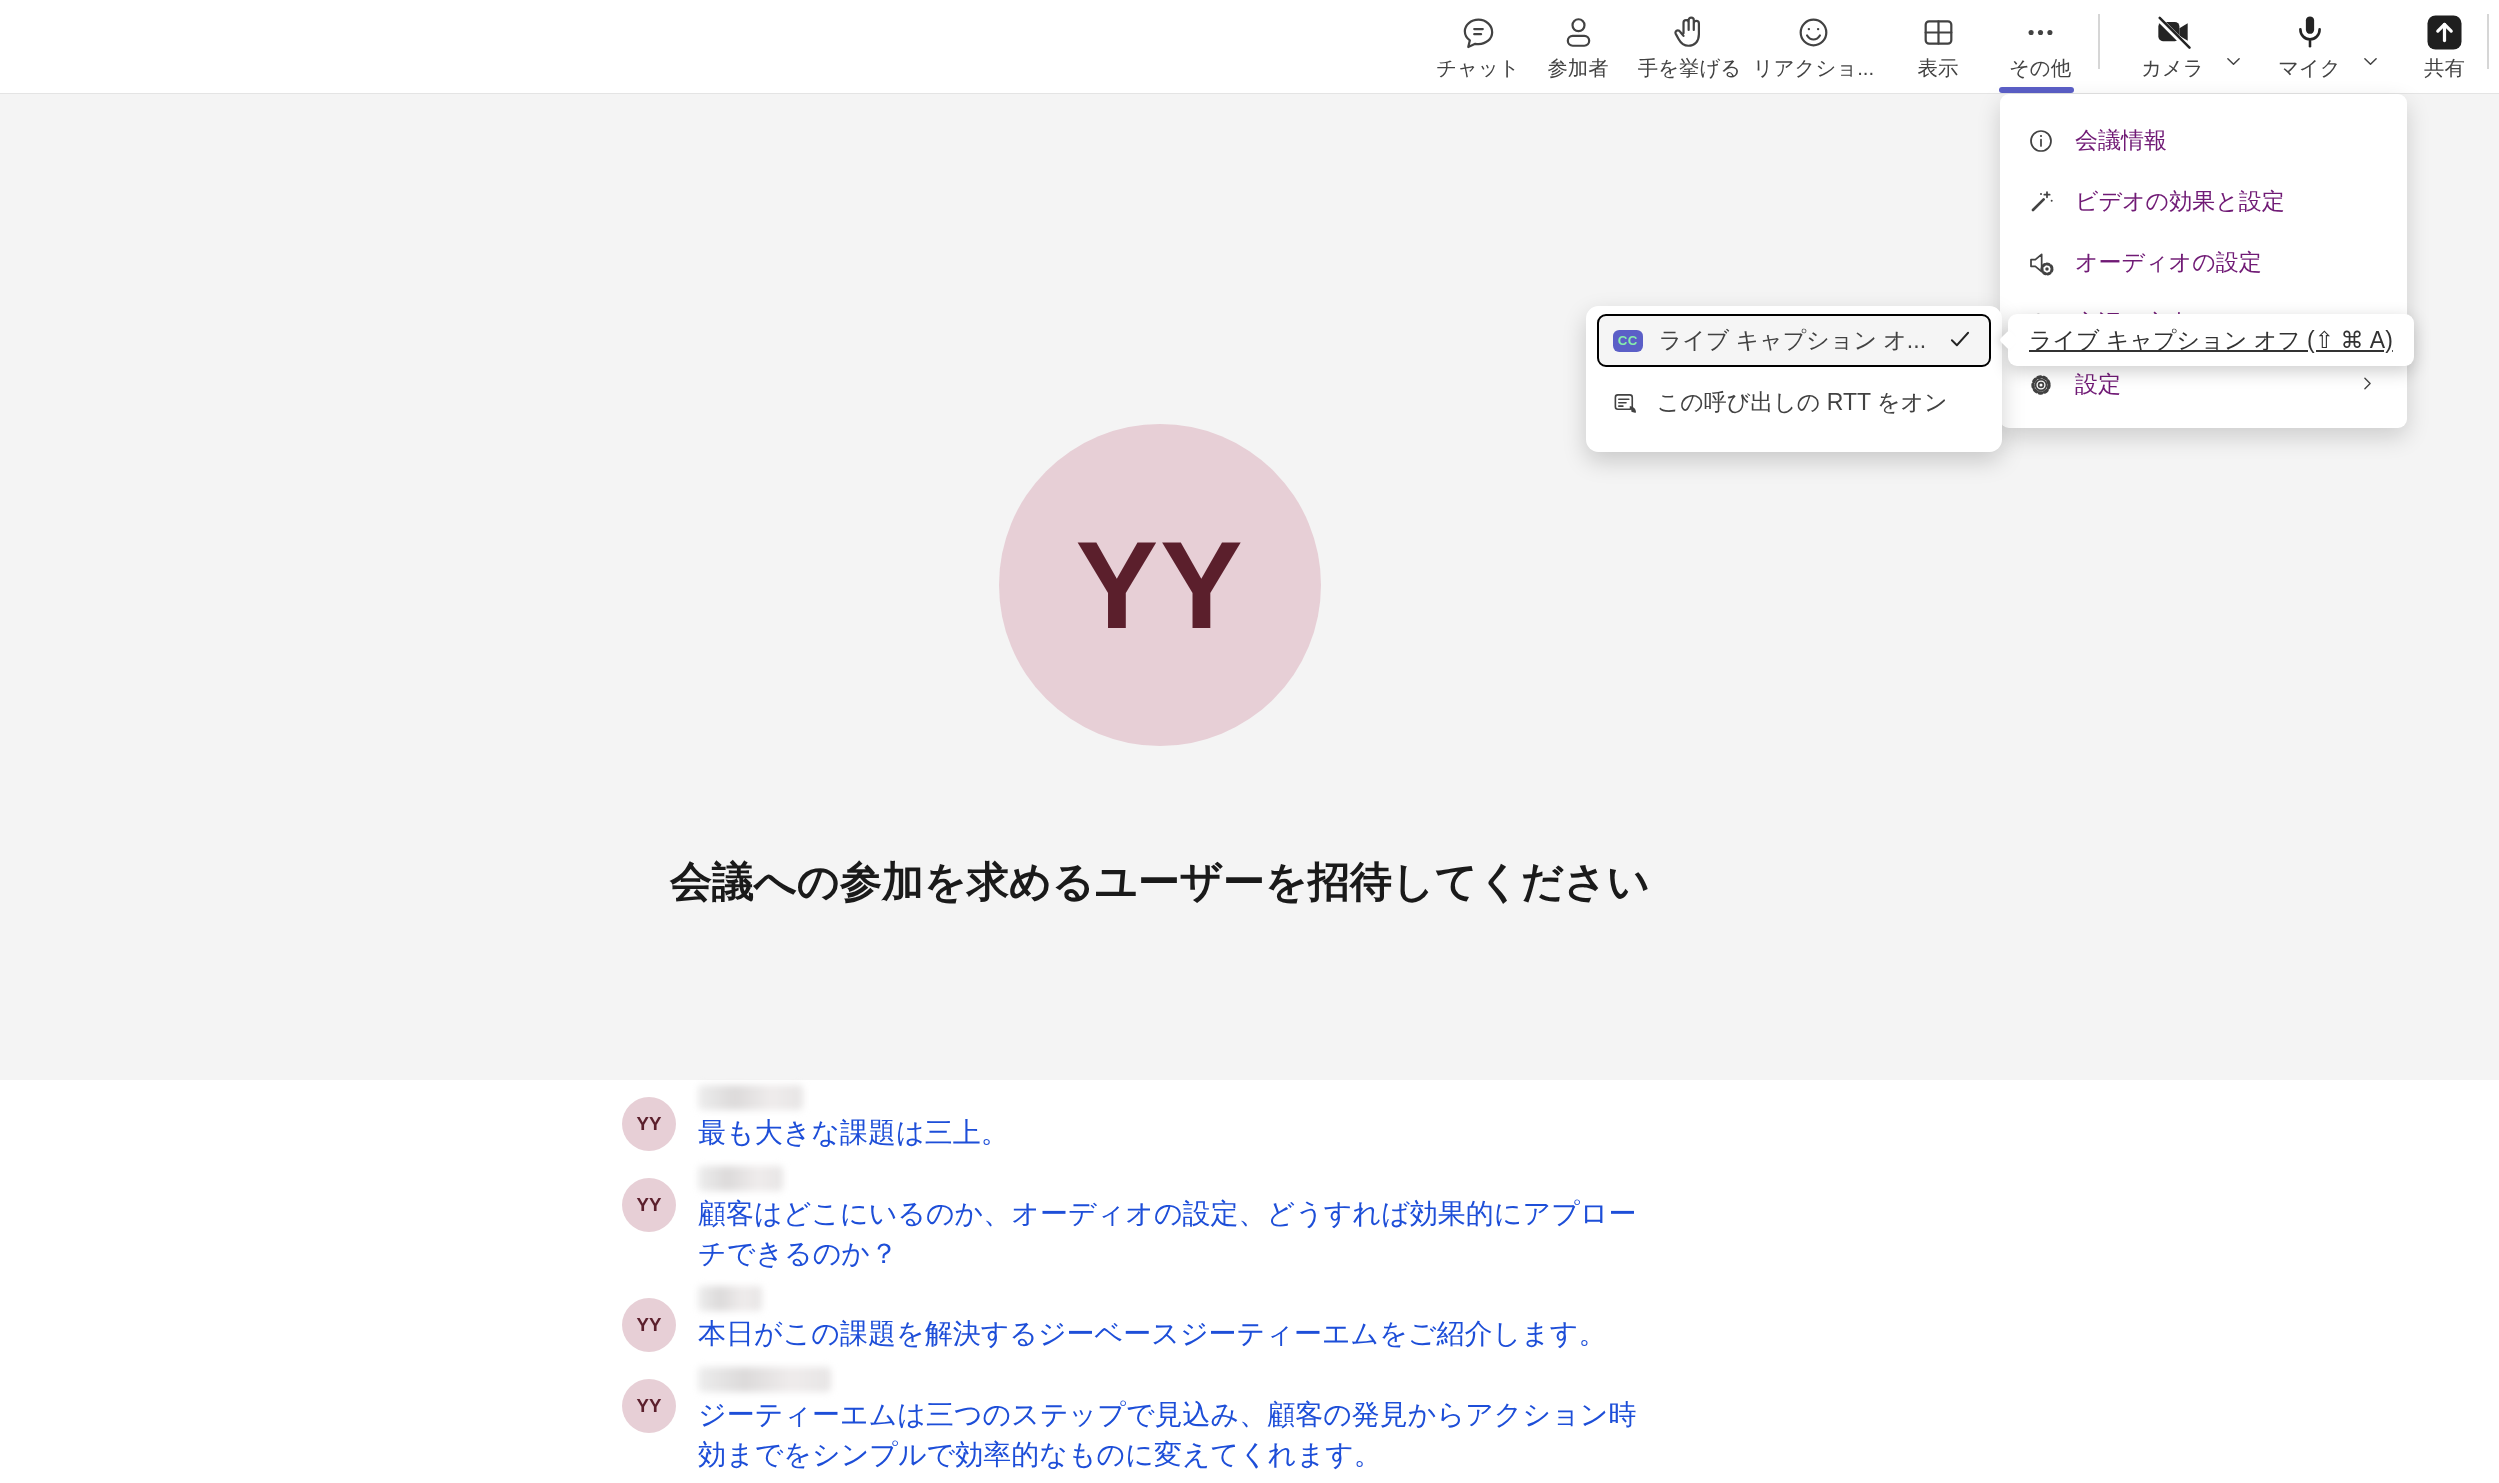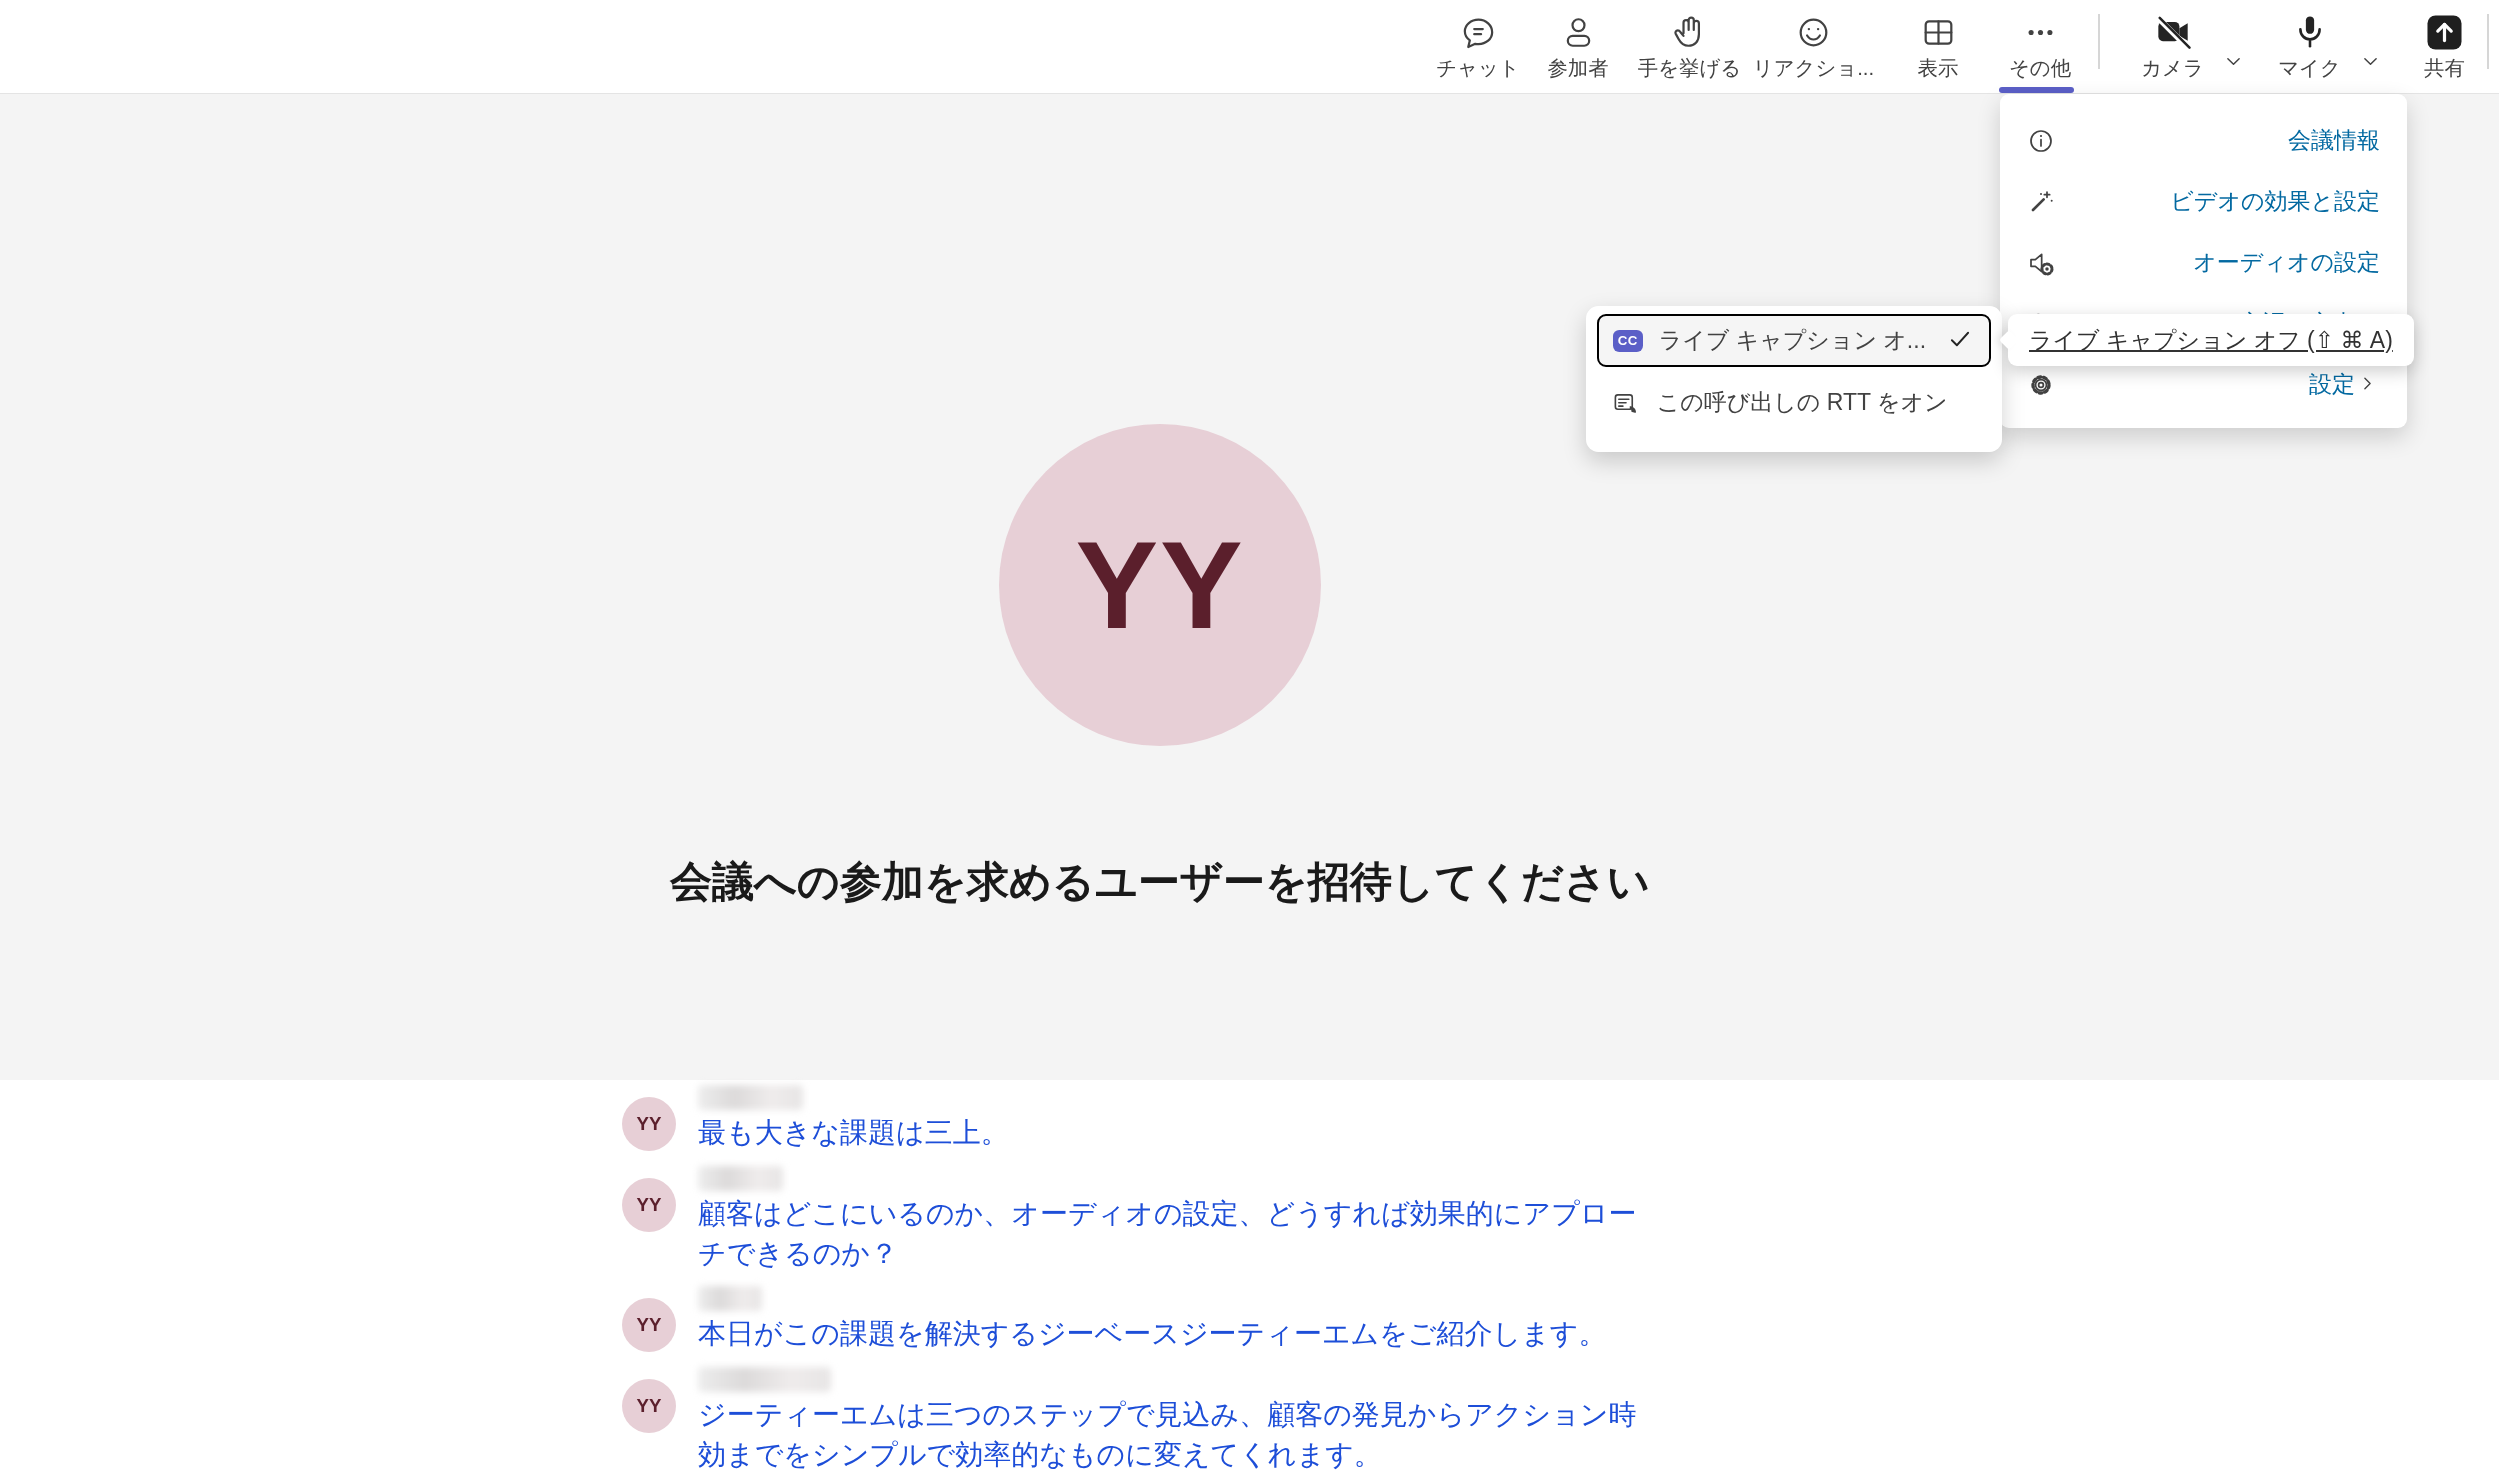--- a/index.html
+++ b/index.html
@@ -40,31 +40,31 @@
                    filter:blur(3.6px); }
   .cap-text { font-size:28px; line-height:40px; color:#1d4ed8; }
 
   
   .menu { position:absolute; left:2000px; top:94px; width:407px; height:334px;
           background:#ffffff; border-radius:9px; box-shadow:0 9px 23px rgba(0,0,0,0.16);
           padding-top:16px; z-index:20; }
   .menu-item { height:61px; display:flex; align-items:center; padding:0 27px 0 25px; cursor:pointer; }
   .menu-item .micon { width:32px; height:32px; margin-right:18px; display:flex;
                       align-items:center; justify-content:center; flex:none; }
-  .menu-item .mlabel { font-size:23px; color:#0369a1; white-space:nowrap; flex:1;text-align:right; }
+  .menu-item .mlabel { font-size:23px; color:#701a75; white-space:nowrap; flex:1; }
   .menu-item .mchev { flex:none; }
 
   
   .submenu { position:absolute; left:1586px; top:306px; width:416px; height:146px;
              background:#ffffff; border-radius:12.4px; box-shadow:0 9px 23px rgba(0,0,0,0.18);
              z-index:30; }
   .sub-item-focused { position:absolute; left:10.7px; top:8px; width:394px; height:53px;
                       border:2.7px solid #000000; border-radius:9px; background:#f5f5f5;
                       display:flex; align-items:center; padding:0 14px; cursor:pointer; }
-  .cc-badge { width:30px; height:22px; border-radius:6.2px; color:#ffffff; font-size:13.3px;
+  .cc-badge { width:30px; height:22px; border-radius:6.2px; color:#86efac; font-size:13.3px;
               font-weight:700; display:flex; align-items:center; justify-content:center;
               margin-right:16px; flex:none; letter-spacing:0.4px; }
   .sub-item-focused .slabel { font-size:23px; color:#424242; white-space:nowrap; flex:1; }
   .sub-item2 { position:absolute; left:10.7px; top:69px; width:394px; height:55px;
                display:flex; align-items:center; padding:0 14px; border-radius:9px; cursor:pointer; }
   .sub-item2 .sicon { width:30px; height:30px; margin-right:16px; display:flex;
                       align-items:center; justify-content:center; flex:none; }
   .sub-item2 .slabel { font-size:23px; color:#424242; white-space:nowrap; }
 
   

